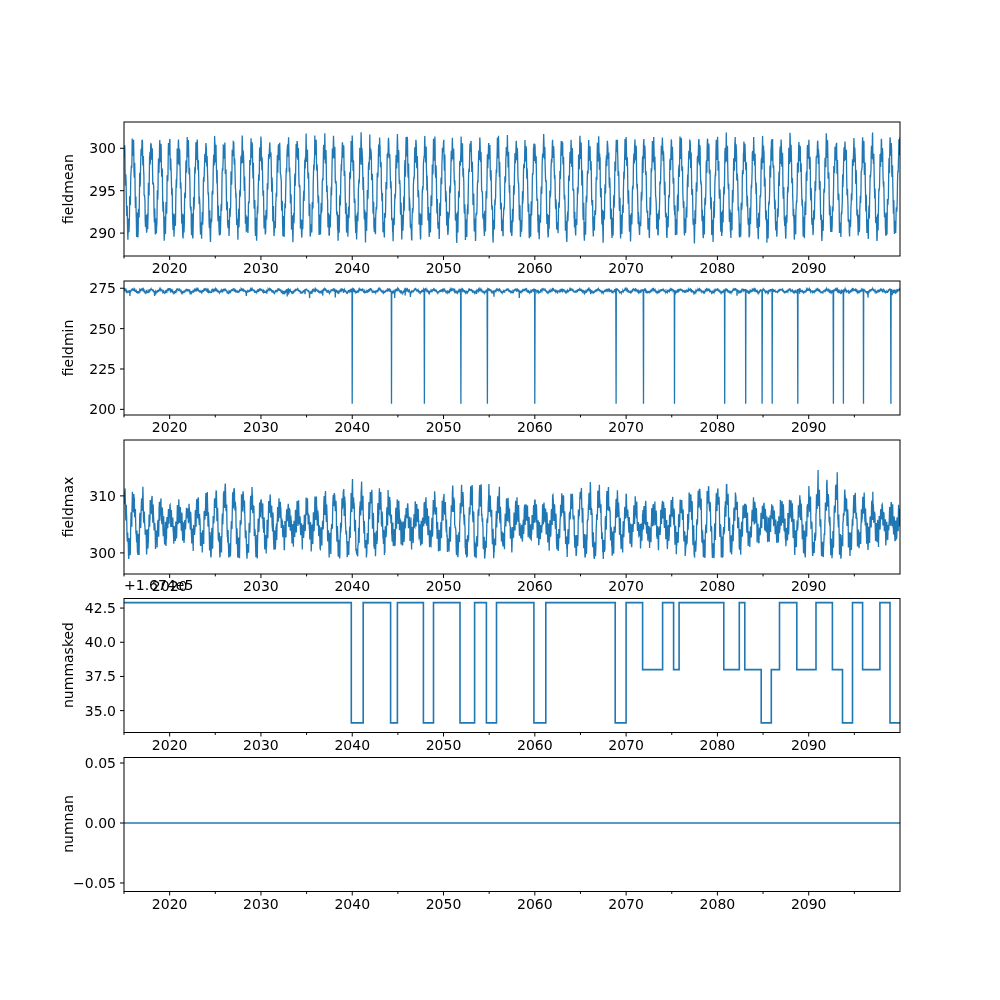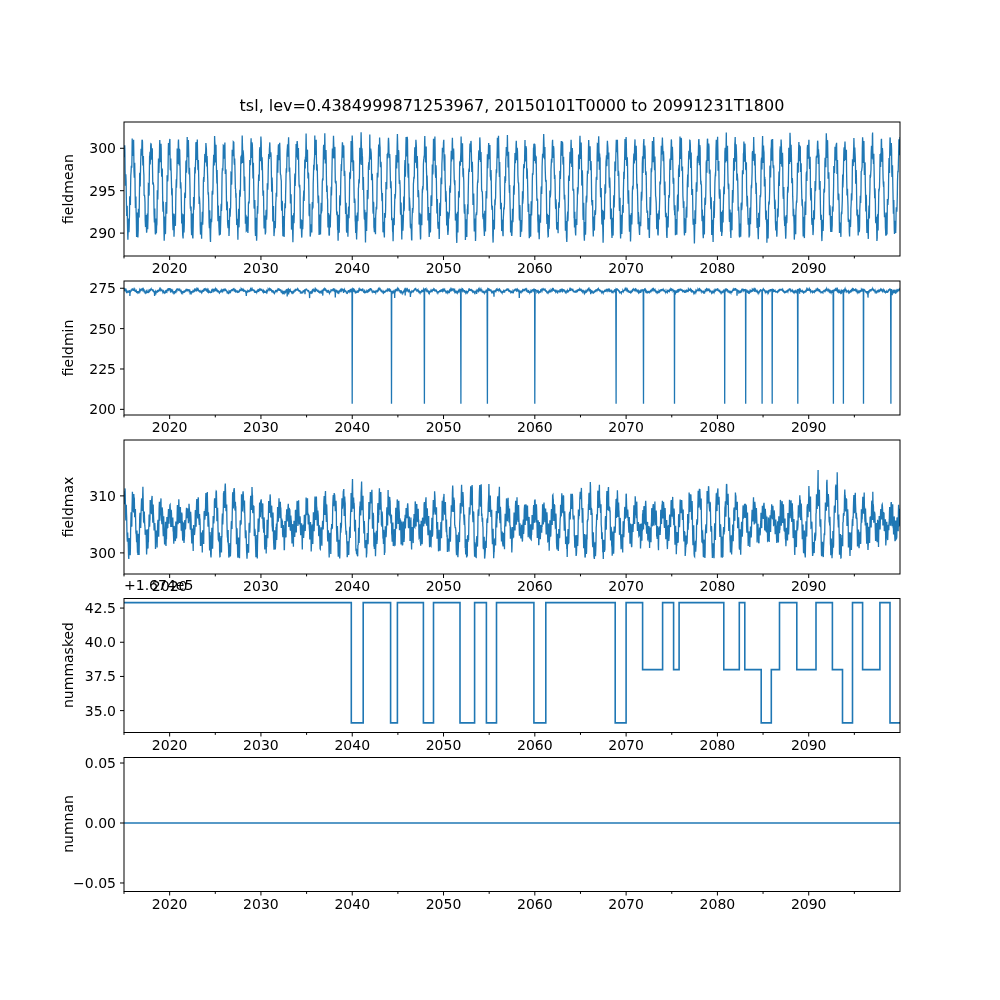--- a/index.html
+++ b/index.html
@@ -10,21 +10,20 @@
   .ylabel{position:absolute;left:68px;transform:translate(-50%,-50%) rotate(-90deg);
           font-size:14px;white-space:nowrap;}
   #xlabel{position:absolute;left:124px;width:776px;top:905px;text-align:center;font-size:14px;}
   #offset-text{position:absolute;left:124px;top:577px;font-size:14px;white-space:nowrap;}
   svg text{font-family:"DejaVu Sans","Liberation Sans",sans-serif;font-size:14px;fill:#000;}
 </style>
 </head>
 <body>
 
 <div id="figure">
-  <div id="plot-title">tsl, lev=0.4384999871253967, 20150101T0000 to 20991231T1800</div>
 
   <svg id="plot-canvas" width="1000" height="1000" style="position:absolute;left:0;top:0;">
       <clipPath id="clip0">
         <rect x="124" y="122" width="776" height="134"></rect>
       </clipPath>
       <line x1="120" y1="233.1012658227849" x2="124" y2="233.1012658227849" stroke="#000000" stroke-width="1"></line>
       <text x="116" y="238.1012658227849" text-anchor="end">290</text>
       <line x1="120" y1="190.69620253164572" x2="124" y2="190.69620253164572" stroke="#000000" stroke-width="1"></line>
       <text x="116" y="195.69620253164572" text-anchor="end">295</text>
       <line x1="120" y1="148.2911392405065" x2="124" y2="148.2911392405065" stroke="#000000" stroke-width="1"></line>

